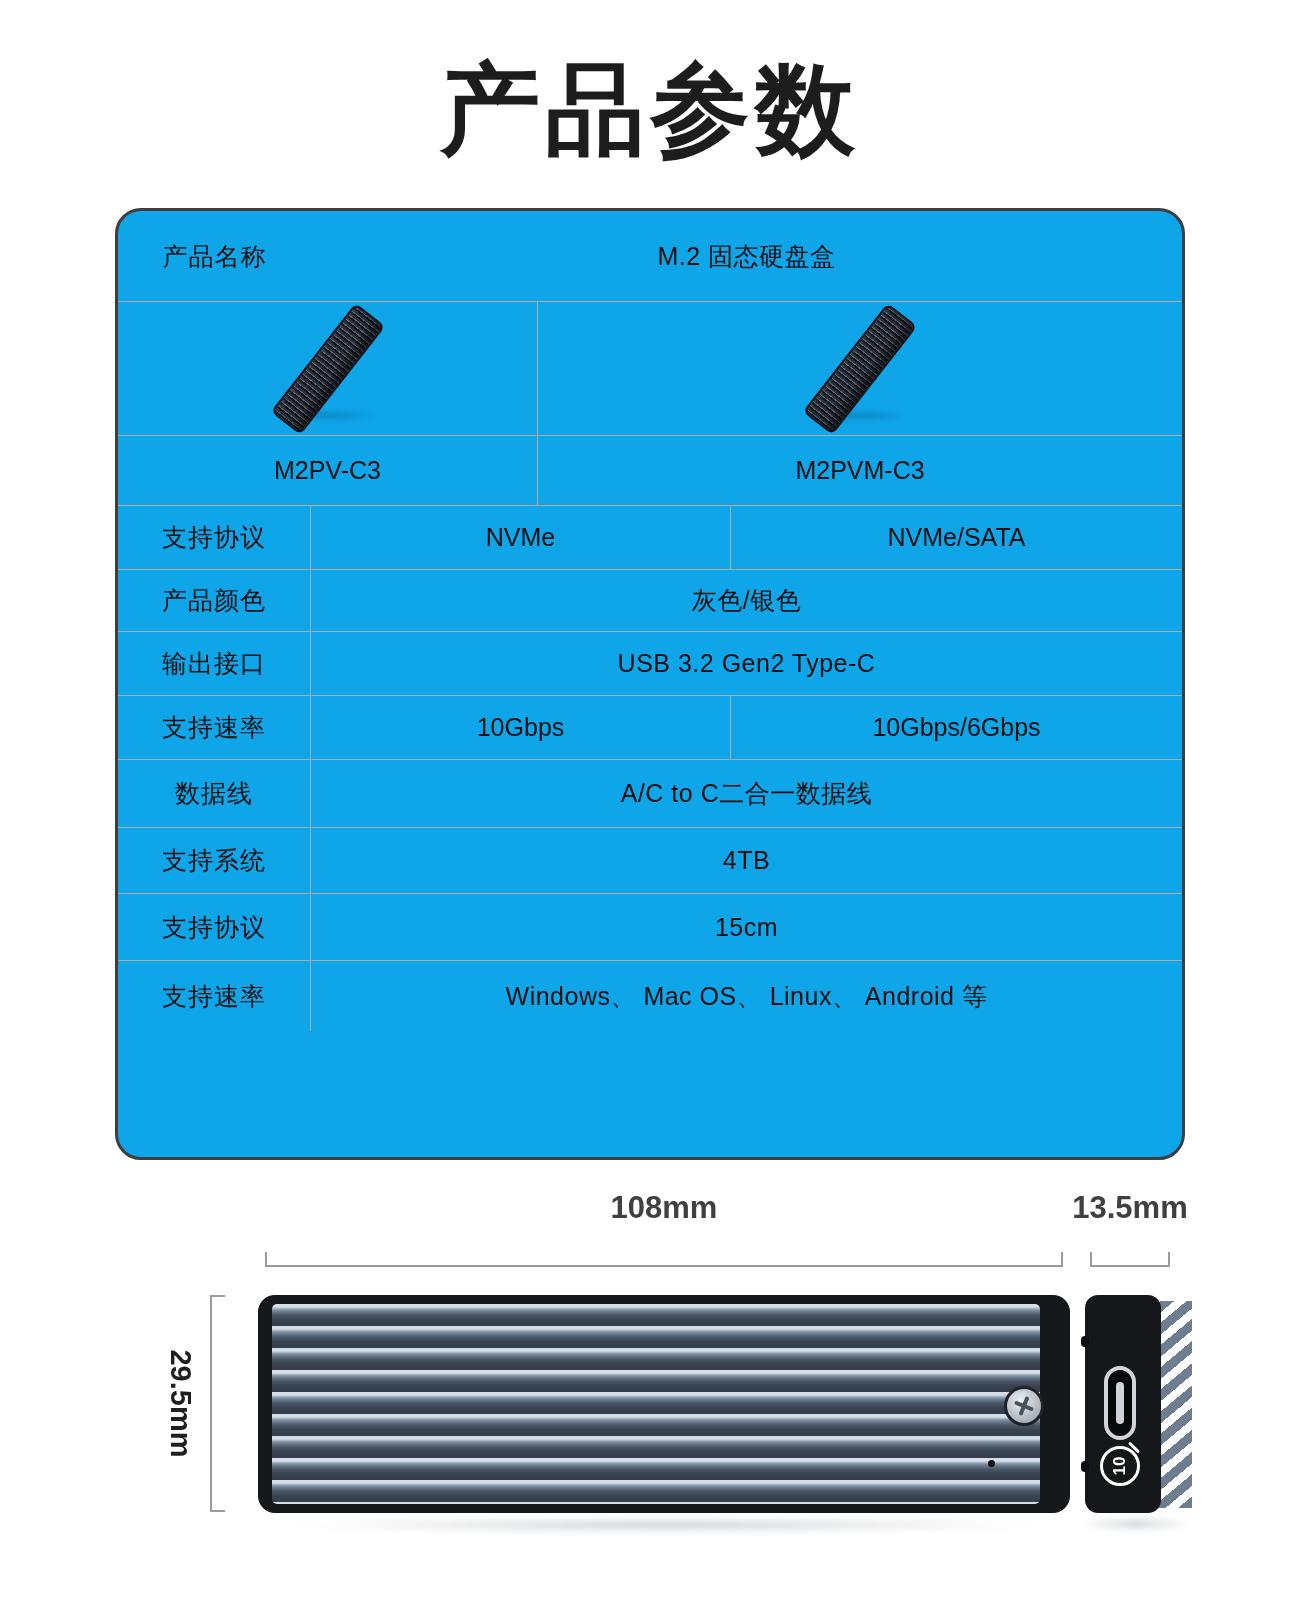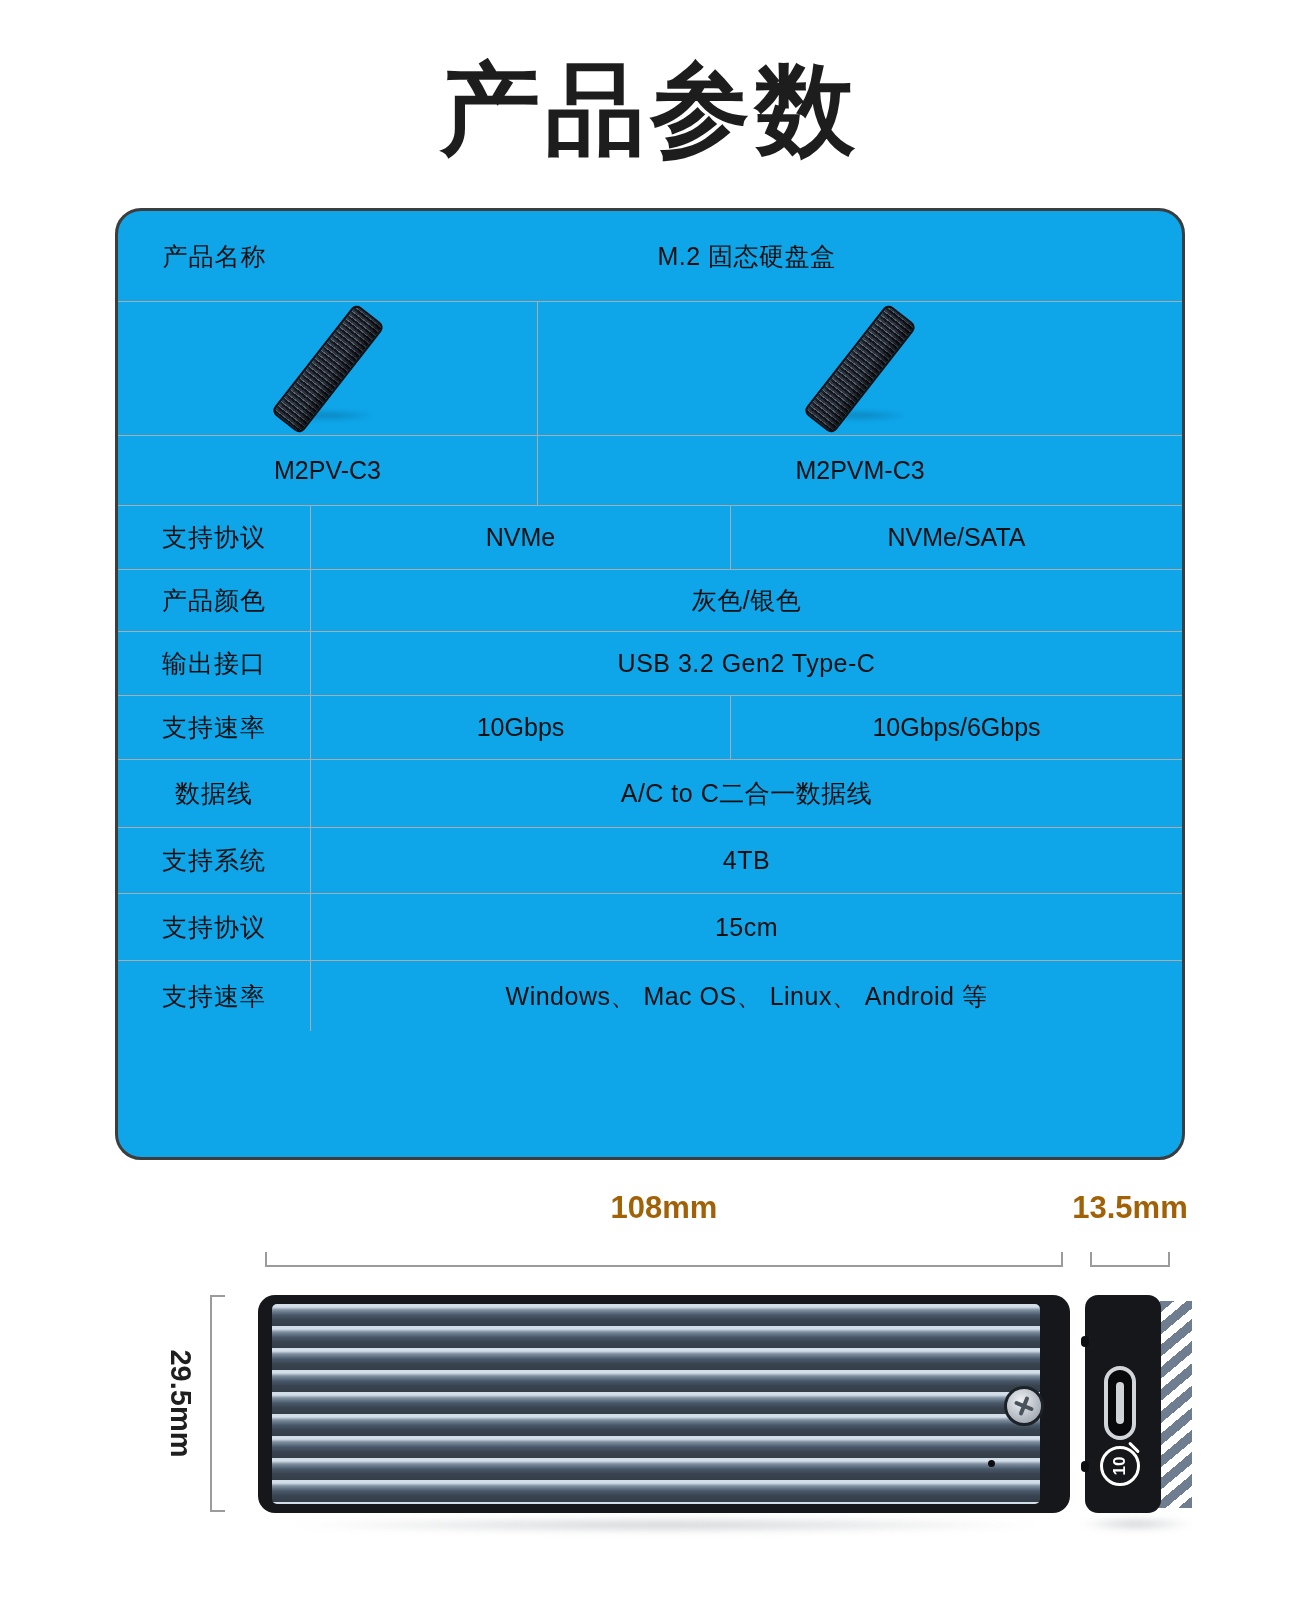--- a/index.html
+++ b/index.html
@@ -27,21 +27,21 @@
 
   
   .product-photo{width:134px;height:34px;border-radius:7px;
     background:repeating-linear-gradient(90deg,#12151b 0 2px,#5a6472 2px 3px,#2b323c 3px 5px);
     border:2px solid #0c0e12;box-shadow:inset 0 -7px 8px rgba(0,0,0,.55), inset 0 3px 3px rgba(255,255,255,.08);
     transform:rotate(-52deg);}
   .photo-shadow{position:absolute;left:50%;bottom:14px;width:96px;height:11px;margin-left:-48px;
     background:radial-gradient(ellipse at center,rgba(0,0,0,.20),rgba(0,0,0,0) 70%);filter:blur(2px);}
 
   
-  .dim-label{position:absolute;font-size:31px;font-weight:600;color:#a16207;text-align:center;}
+  .dim-label{position:absolute;font-size:31px;font-weight:600;color:#404040;text-align:center;}
   .dim-width-label{top:1190px;left:265px;width:798px;}
   .dim-thick-label{top:1190px;left:1058px;width:144px;}
   .dim-line{position:absolute;box-sizing:border-box;}
   .dim-width-line{top:1252px;left:265px;width:798px;height:15px;
     border-left:2px solid #9b9b9b;border-right:2px solid #9b9b9b;border-bottom:2px solid #9b9b9b;}
   .dim-thick-line{top:1252px;left:1090px;width:80px;height:15px;
     border-left:2px solid #9b9b9b;border-right:2px solid #9b9b9b;border-bottom:2px solid #9b9b9b;}
   .dim-height-line{left:210px;top:1295px;width:15px;height:217px;
     border-left:2px solid #9b9b9b;border-top:2px solid #9b9b9b;border-bottom:2px solid #9b9b9b;}
   .dim-height-label{position:absolute;left:158px;top:1295px;width:44px;height:217px;

